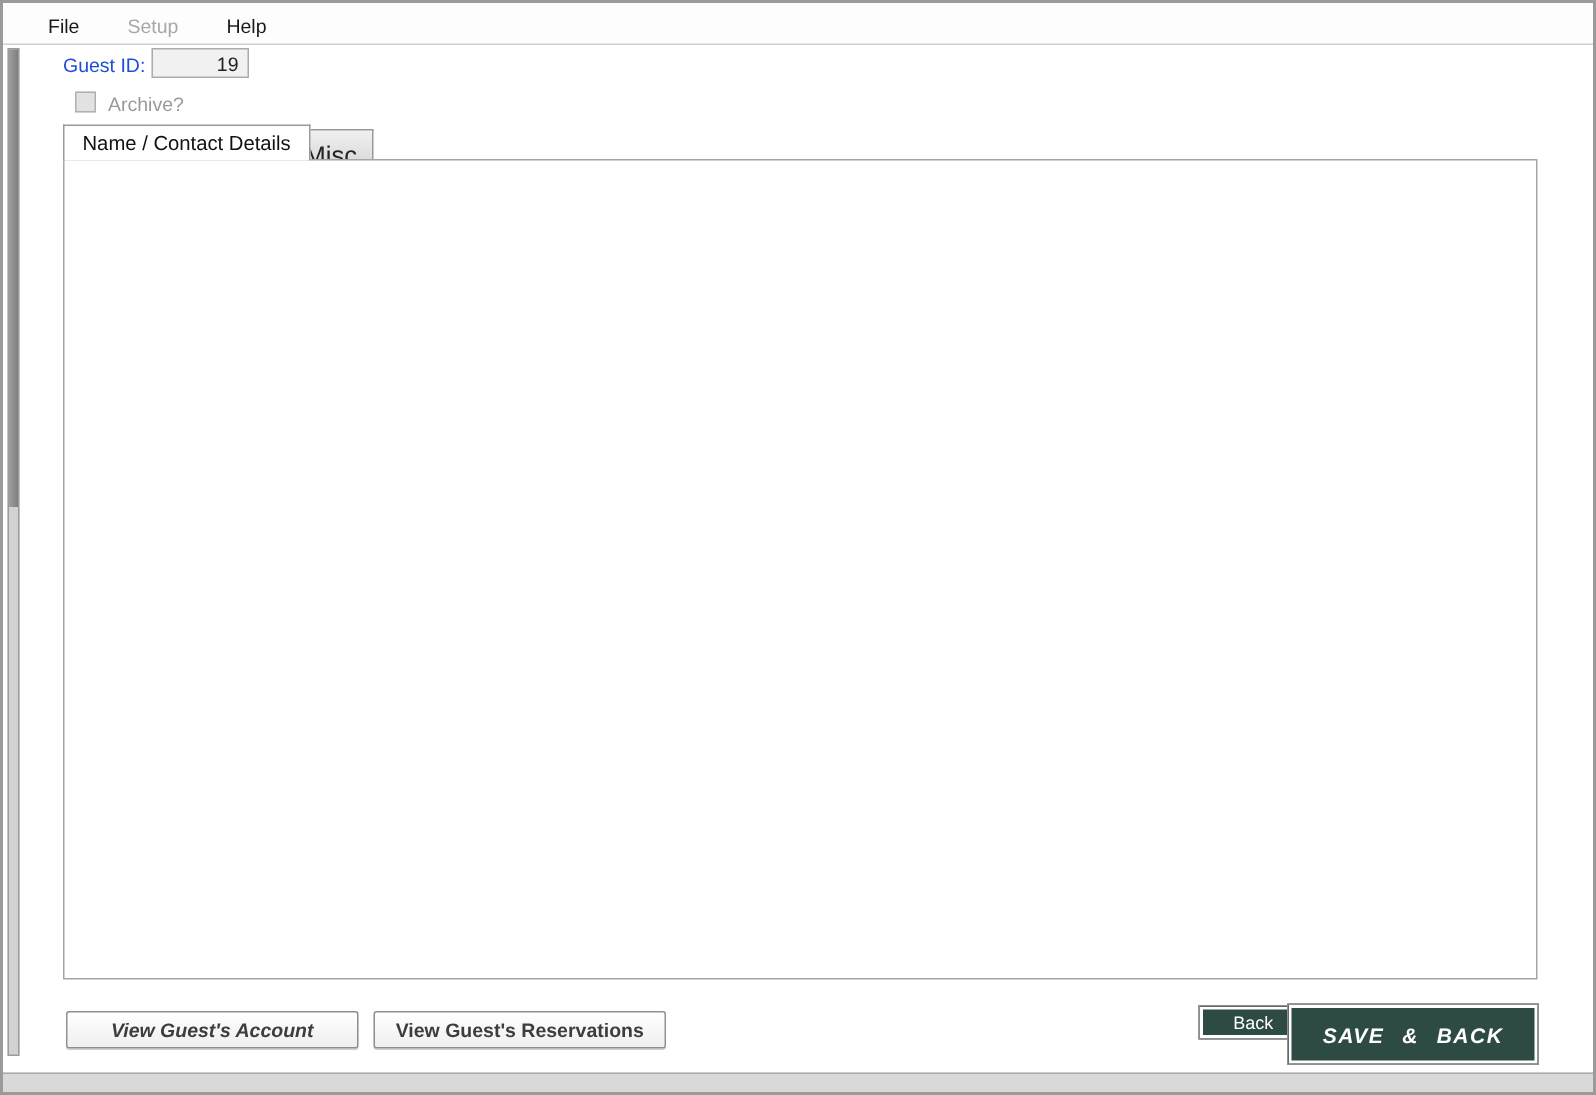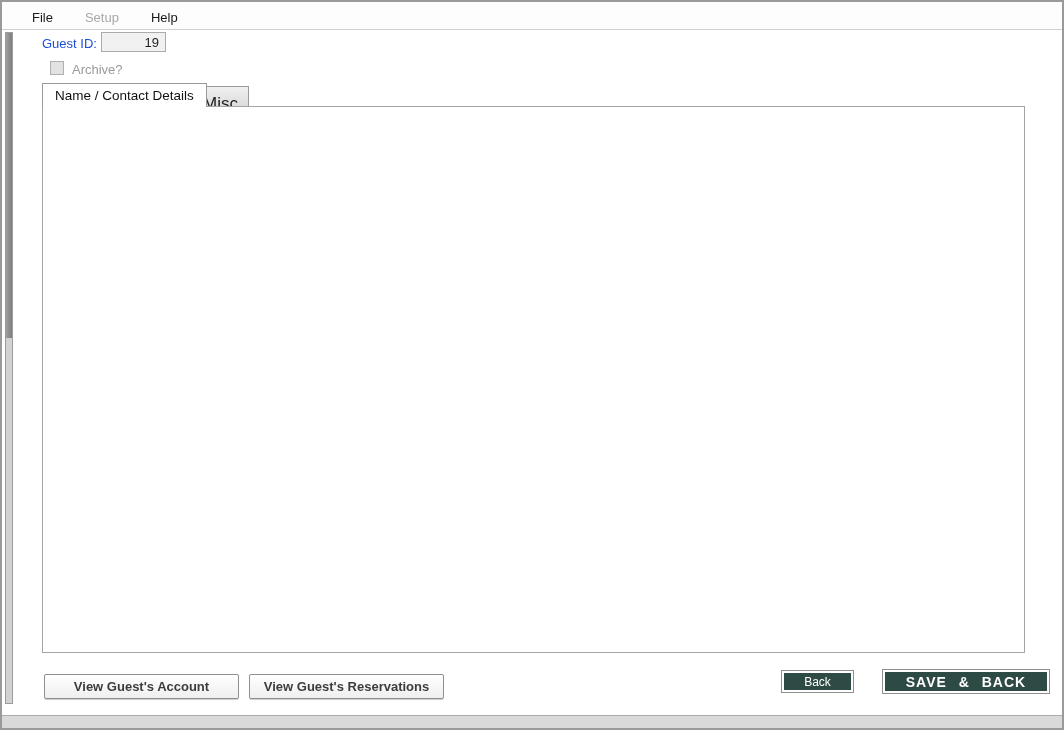--- a/index.html
+++ b/index.html
@@ -292,20 +292,20 @@
   <div class="fset" style="left:398px; top:488px; width:331px; height:140px;">
     <div class="fset-legend">Security</div>
   </div>
   <div class="lbl" style="left:425px; top:522px;">ID Document:</div>
   <div class="inp" style="left:528px; top:518px; width:186px;">GI1283098112</div>
   <div class="lbl" style="left:425px; top:553px;">Vehicle Reg:</div>
   <div class="inp" style="left:528px; top:549px; width:186px;">GH12 8HG</div>
   <div class="checkbox" style="left:425px; top:590px; background:#e8f0f8; border-color:#7a93ad;"><span class="tick">✔</span></div>
   <div class="lbl" style="left:447px; top:591px; color:#222;">Welcome In Hotel</div>
 
-  <div class="btn-white" style="left:42px; width:195px;">View Guest's Account</div>
+  <div class="btn-white" style="left:42px; width:195px;font-style:italic;">View Guest's Account</div>
   <div class="btn-white" style="left:247px; width:195px;">View Guest's Reservations</div>
-  <div class="btn-teal" style="left:779px; top:668px; width:73px; height:23px; font-size:12px;">Back</div>
-  <div class="btn-teal" style="left:880px; top:667px; width:168px; height:25px; font-size:14px; font-weight:bold; word-spacing:7px; letter-spacing:1px;">SAVE &amp; BACK</div>
+  <div class="btn-teal" style="left:797px; top:668px; width:73px; height:23px; font-size:12px;">Back</div>
+  <div class="btn-teal" style="left:856px; top:667px; width:168px; height:41px; font-size:14px; font-weight:bold; word-spacing:7px; letter-spacing:1px;font-style:italic;">SAVE &amp; BACK</div>
 
   <div class="bottom-strip"></div>
 
 </div>
 
 </body></html>

